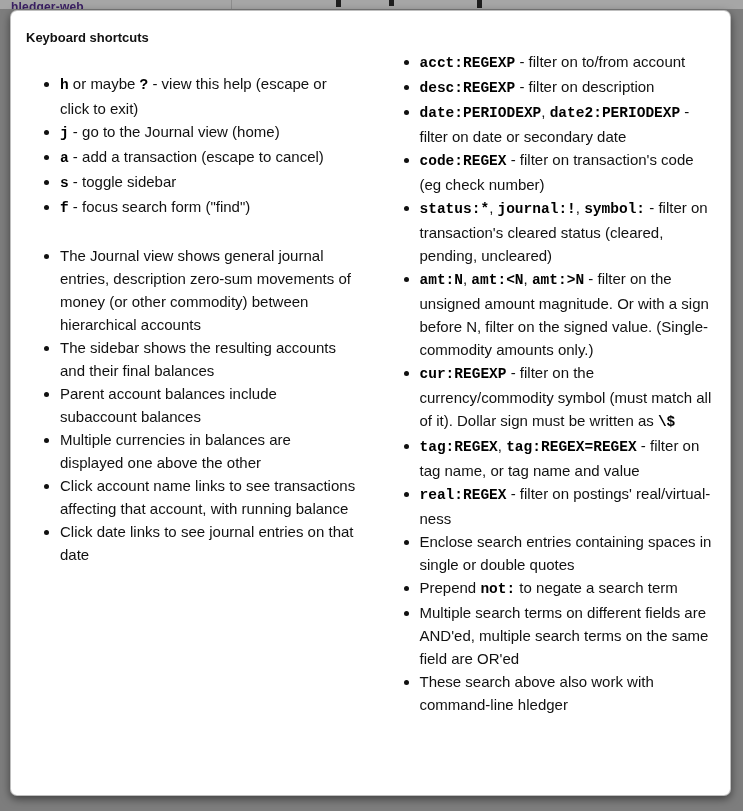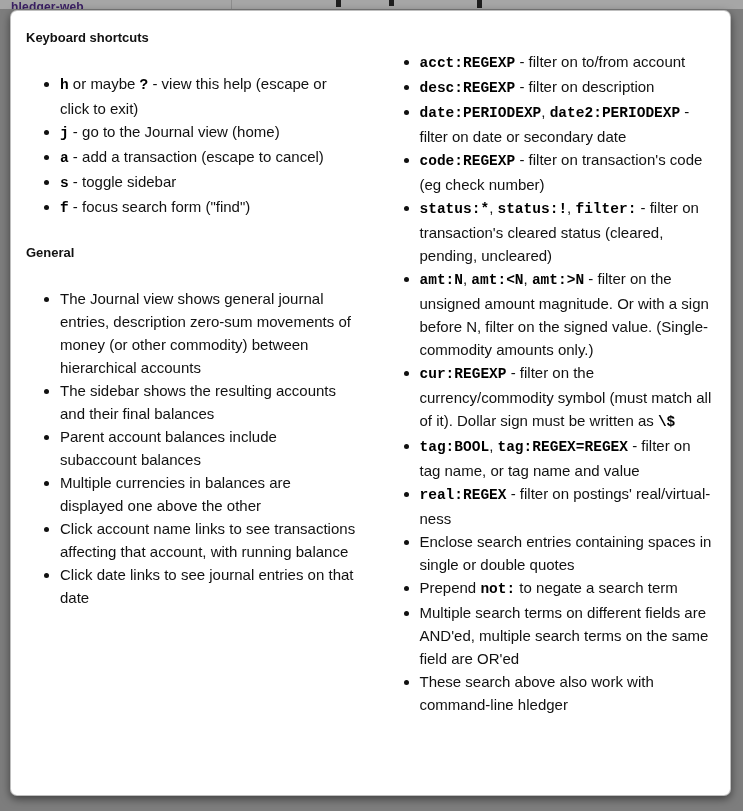--- a/index.html
+++ b/index.html
@@ -103,40 +103,39 @@
     <div class="hrow">
       <div class="hcol hcol-left">
           <h4 class="section-heading">Keyboard shortcuts</h4>
           <ul class="help-list">
             <li><code>h</code> or maybe <code>?</code> - view this help (escape or click to exit)</li>
             <li><code>j</code> - go to the Journal view (home)</li>
             <li><code>a</code> - add a transaction (escape to cancel)</li>
             <li><code>s</code> - toggle sidebar</li>
             <li><code>f</code> - focus search form ("find")</li>
           </ul>
-          <h4 class="section-heading">General</h4>
           <ul class="help-list">
             <li>The Journal view shows general journal entries, description zero-sum movements of money (or other commodity) between hierarchical accounts</li>
             <li>The sidebar shows the resulting accounts and their final balances</li>
             <li>Parent account balances include subaccount balances</li>
             <li>Multiple currencies in balances are displayed one above the other</li>
             <li>Click account name links to see transactions affecting that account, with running balance</li>
             <li>Click date links to see journal entries on that date</li>
           </ul>
         </div>
       <div class="hcol hcol-right">
           <ul class="help-list">
             <li><code>acct:REGEXP</code> - filter on to/from account</li>
             <li><code>desc:REGEXP</code> - filter on description</li>
             <li><code>date:PERIODEXP</code>, <code>date2:PERIODEXP</code> - filter on date or secondary date</li>
-            <li><code>code:REGEXP</code> - filter on transaction's code (eg check number)</li>
-            <li><code>status:*</code>, <code>status:!</code>, <code>filter:</code> - filter on transaction's cleared status (cleared, pending, uncleared)</li>
+            <li><code>code:REGEX</code> - filter on transaction's code (eg check number)</li>
+            <li><code>status:*</code>, <code>journal:!</code>, <code>symbol:</code> - filter on transaction's cleared status (cleared, pending, uncleared)</li>
             <li><code>amt:N</code>, <code>amt:&lt;N</code>, <code>amt:&gt;N</code> - filter on the unsigned amount magnitude. Or with a sign before N, filter on the signed value. (Single-commodity amounts only.)</li>
             <li><code>cur:REGEXP</code> - filter on the currency/commodity symbol (must match all of it). Dollar sign must be written as <code>\$</code></li>
-            <li><code>tag:BOOL</code>, <code>tag:REGEX=REGEX</code> - filter on tag name, or tag name and value</li>
+            <li><code>tag:REGEX</code>, <code>tag:REGEX=REGEX</code> - filter on tag name, or tag name and value</li>
             <li><code>real:REGEX</code> - filter on postings' real/virtual-ness</li>
             <li>Enclose search entries containing spaces in single or double quotes</li>
             <li>Prepend <code>not:</code> to negate a search term</li>
             <li>Multiple search terms on different fields are AND'ed, multiple search terms on the same field are OR'ed</li>
             <li>These search above also work with command-line hledger</li>
           </ul>
         </div>
     </div>
   </div>
 </div>

